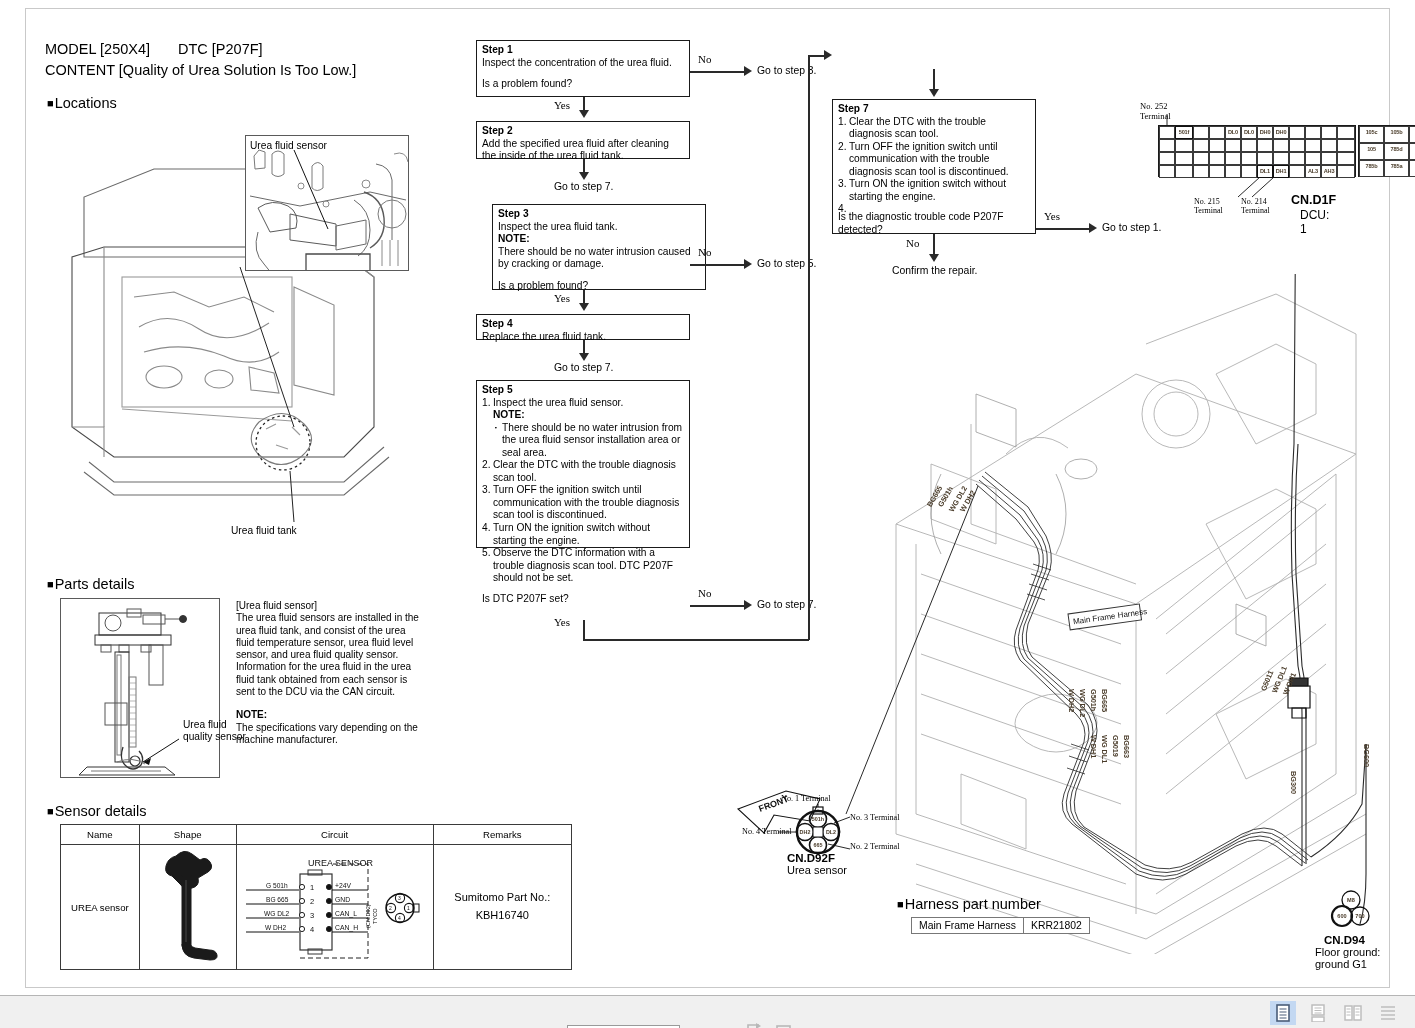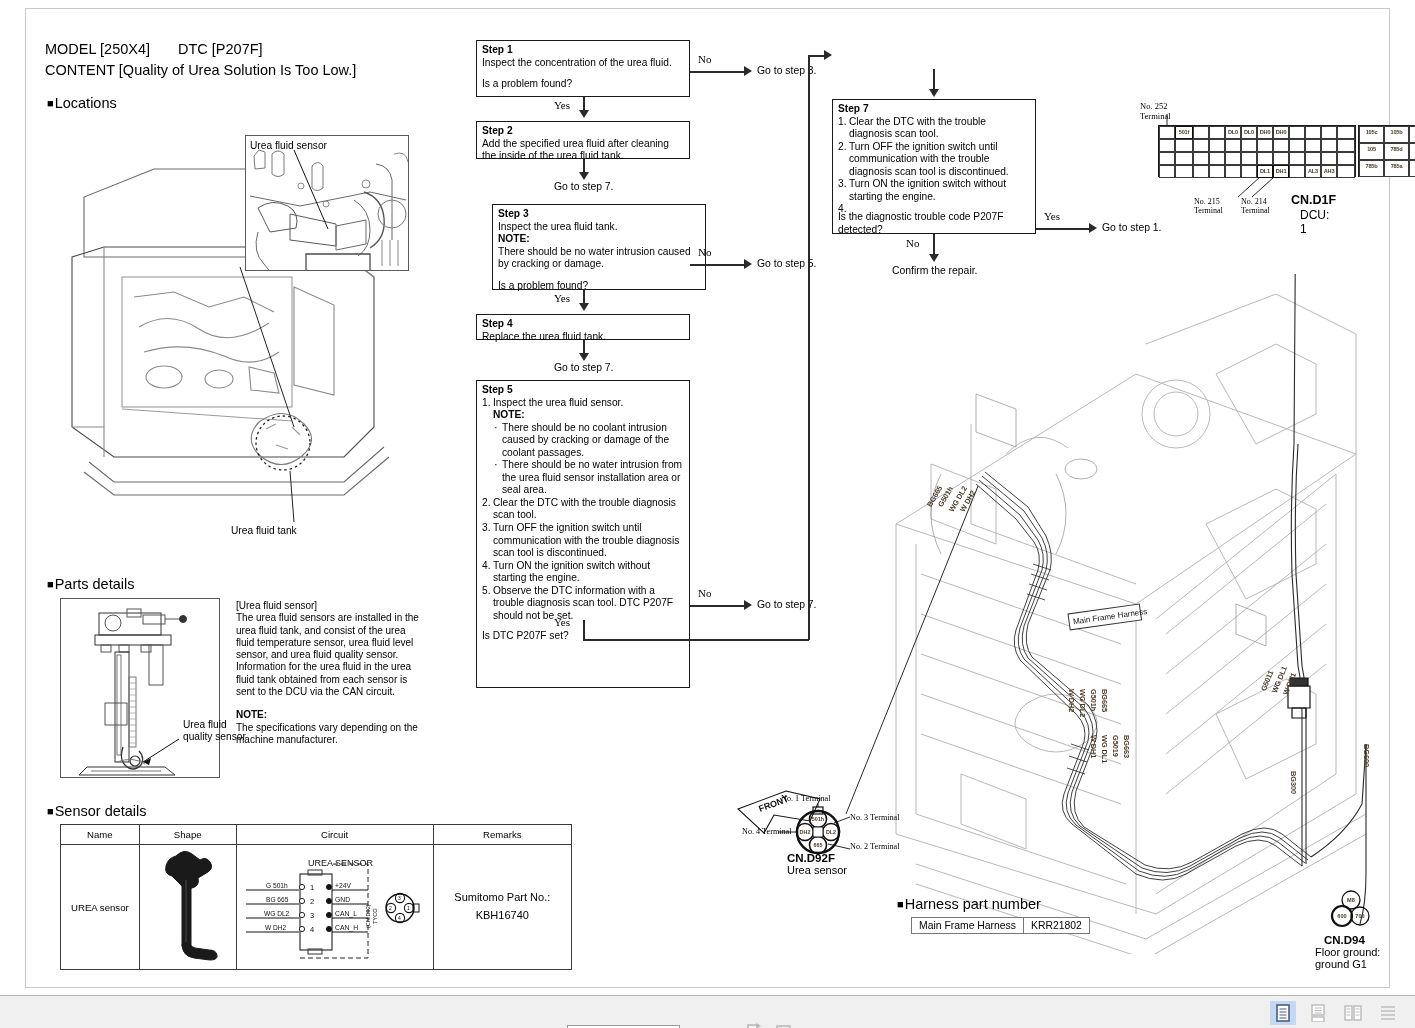--- a/index.html
+++ b/index.html
@@ -281,28 +281,28 @@
   <div class="lbl" style="left:528px; top:283px;">Yes</div>
 
   <div class="box" style="left:450px; top:305px; width:214px; height:26px;">
     <div><b>Step 4</b></div>
     <div>Replace the urea fluid tank.</div>
   </div>
   <div class="vline" style="left:557px; top:331px; height:15px;"></div>
   <div class="arrow-d" style="left:553px; top:344px;"></div>
   <div class="goto" style="left:528px; top:353px;">Go to step 7.</div>
 
-  <div class="box" style="left:450px; top:371px; width:214px; height:308px;">
+  <div class="box" style="left:450px; top:371px; width:214px; height:168px;">
     <div><b>Step 5</b></div>
     <ul class="ol">
       <li><span class="n">1.</span><span>Inspect the urea fluid sensor.</span></li>
     </ul>
     <div class="sub"><b>NOTE:</b></div>
     <ul class="sub">
-      <li><span class="b">·</span><span>There should be no coolant intrusion caused by cracking or damage of the coolant passages.</span></li>
+      <li><span class="b">·</span></li>
       <li><span class="b">·</span><span>There should be no water intrusion from the urea fluid sensor installation area or seal area.</span></li>
     </ul>
     <ul class="ol">
       <li><span class="n">2.</span><span>Clear the DTC with the trouble diagnosis scan tool.</span></li>
       <li><span class="n">3.</span><span>Turn OFF the ignition switch until communication with the trouble diagnosis scan tool is discontinued.</span></li>
       <li><span class="n">4.</span><span>Turn ON the ignition switch without starting the engine.</span></li>
       <li><span class="n">5.</span><span>Observe the DTC information with a trouble diagnosis scan tool. DTC P207F should not be set.</span></li>
     </ul>
     <div style="height:8px;"></div>
     <div>Is DTC P207F set?</div>

